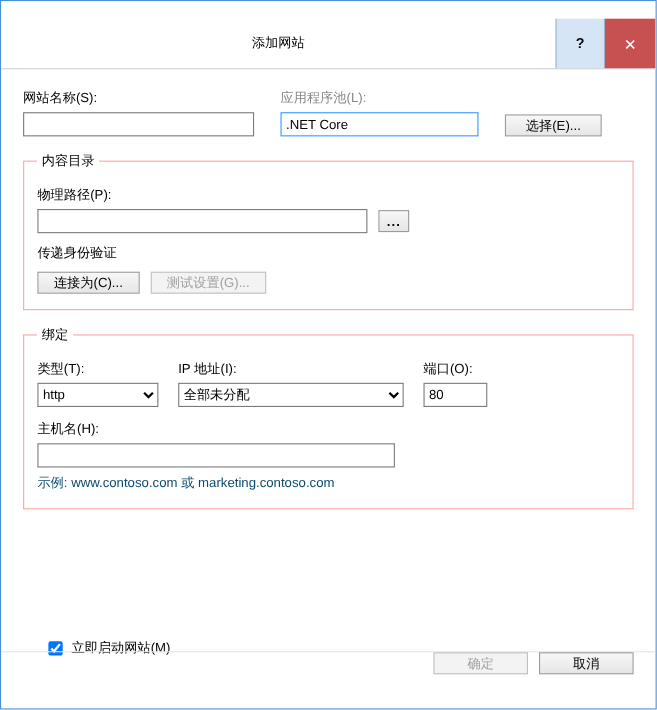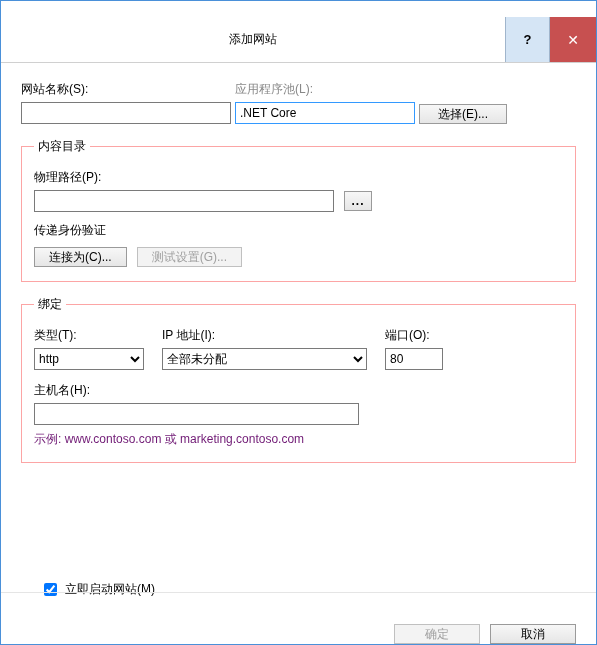--- a/index.html
+++ b/index.html
@@ -53,21 +53,21 @@
       color: #fff;
       width: 46px;
       font-size: 14px;
     }
     .content {
       padding: 18px 20px 12px 20px;
     }
     .row {
       display: flex;
       align-items: flex-end;
-      gap: 4px;
+      gap: 24px;
       margin-bottom: 14px;
     }
     .field {
       display: flex;
       flex-direction: column;
     }
     .fld-label {
       margin-bottom: 4px;
       color: #000;
     }
@@ -130,39 +130,39 @@
       gap: 10px;
     }
     .binding-row1 {
       display: flex;
       gap: 18px;
       margin-bottom: 12px;
       align-items: flex-end;
     }
     .example {
       margin-top: 6px;
-      color: #701a75;
+      color: #0c4a6e;
     }
     .start-row {
       margin-top: 118px;
       display: flex;
       align-items: center;
       gap: 8px;
       margin-left: 23px;
     }
     .start-row input[type="checkbox"]{
       width: 13px; height: 13px;
     }
     .footer {
       position: absolute;
       bottom: 0; left: 0; right: 0;
       height: 52px;
       display: flex;
       justify-content: flex-end;
-      align-items: flex-end;
+      align-items: flex-start;
       gap: 10px;
       padding: 0 20px 0 0;
       border-top: 1px solid #e5e5e5;
     }
     .footer .btn { width: 86px; }
     .cursor-bar { border-right: 1px solid #000; }
   </style>
 </head>
 <body>
 

